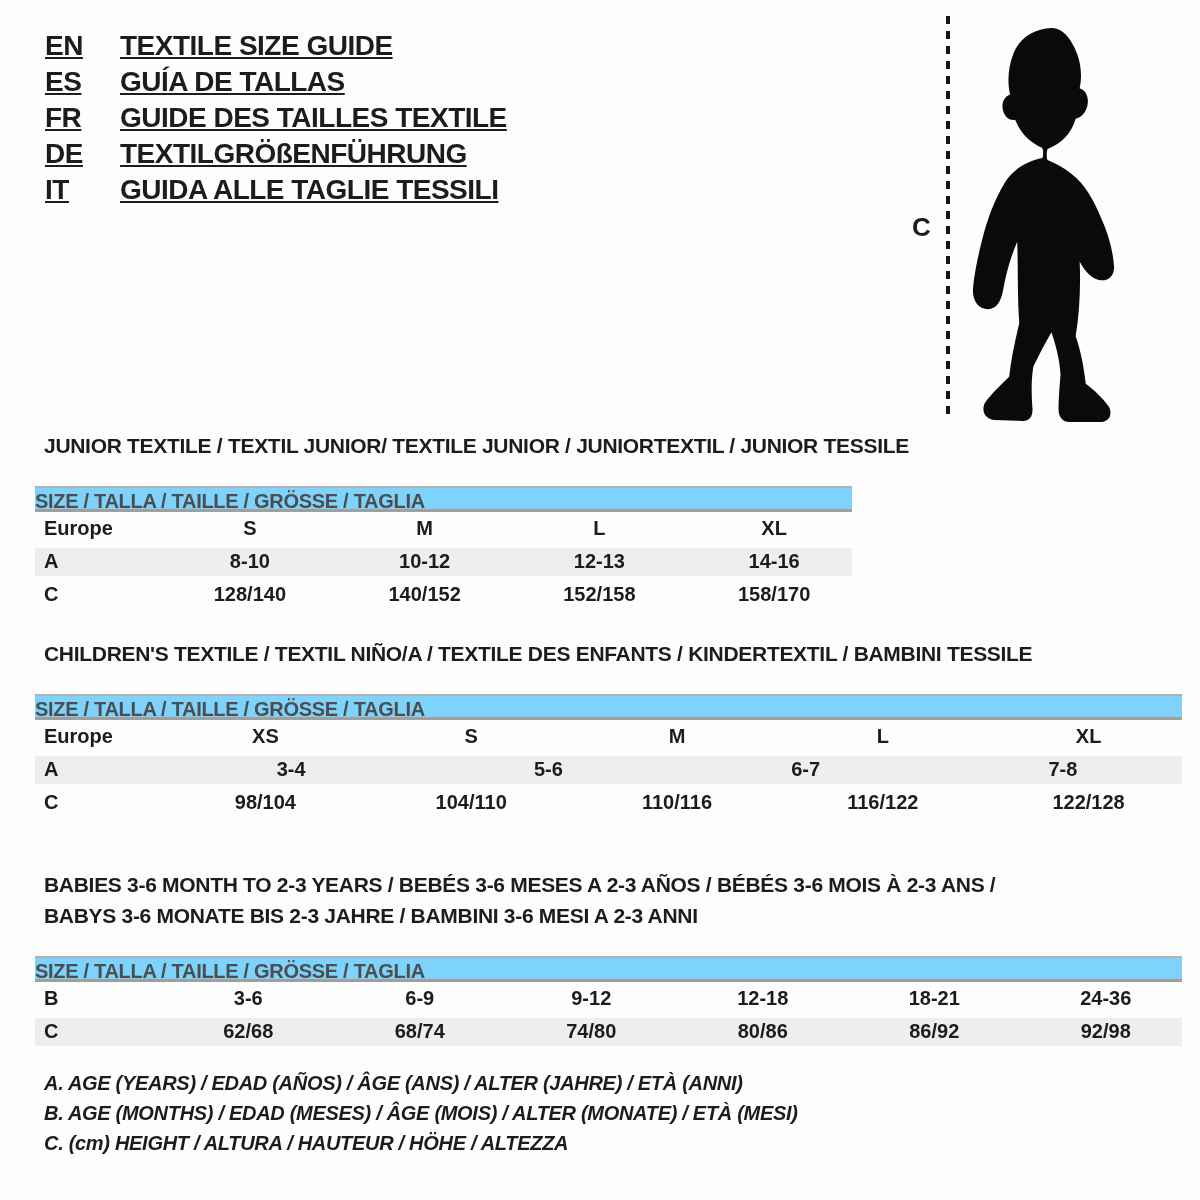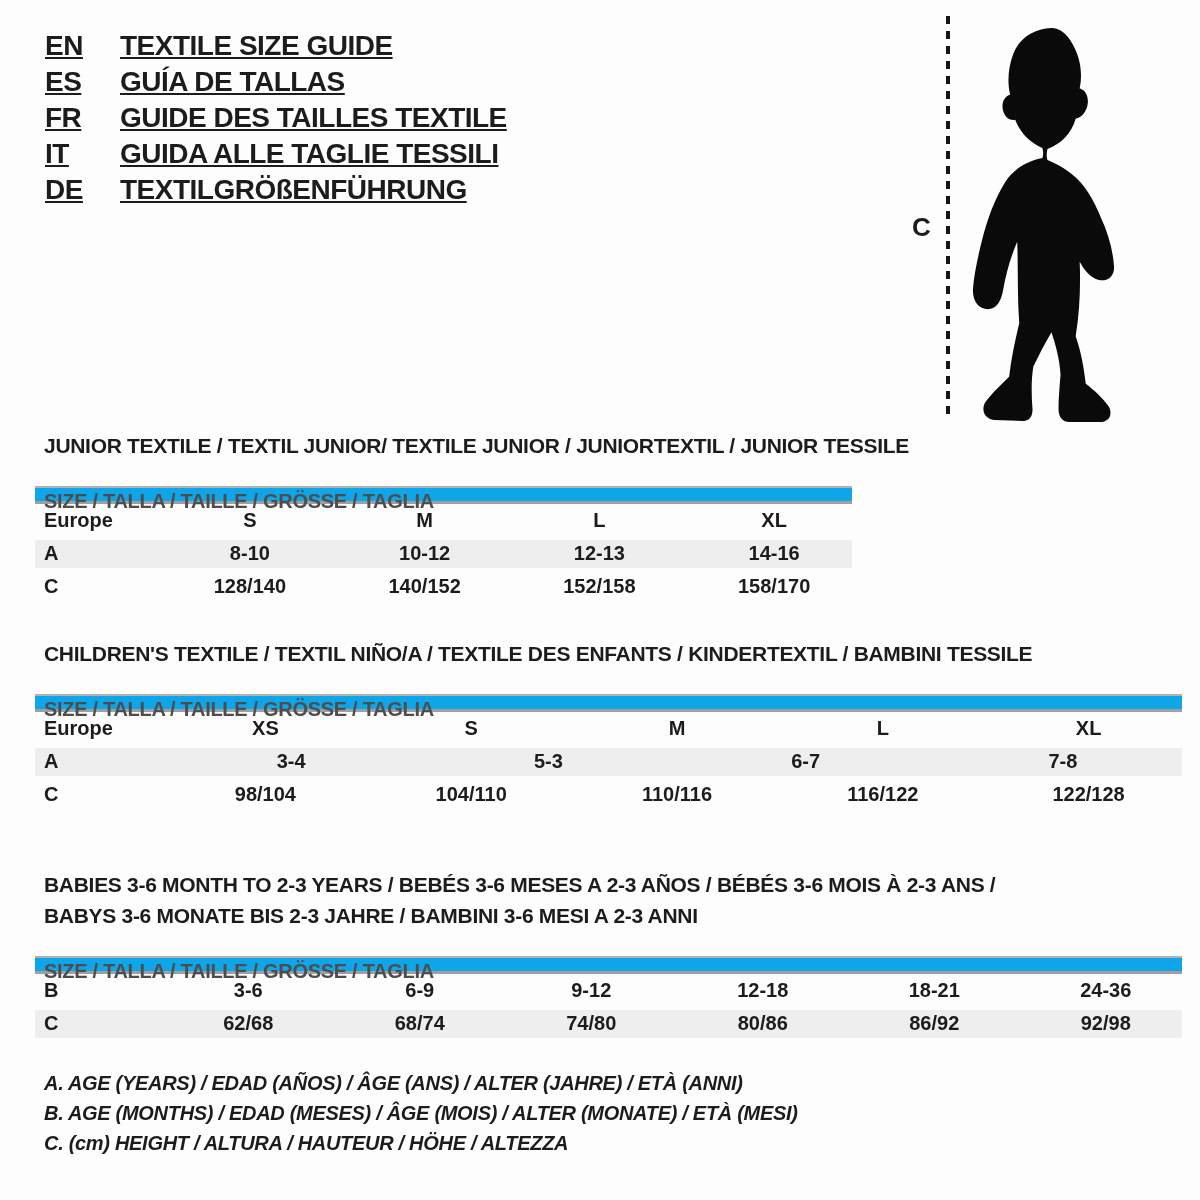--- a/index.html
+++ b/index.html
@@ -36,26 +36,26 @@
   .toddler{position:absolute;left:64px;top:26px;width:182px;height:398px;}
 
   
   .section{position:absolute;left:35px;}
   .sec-title{
     font-weight:bold;font-size:21px;letter-spacing:-0.3px;
     line-height:31px;padding-left:9px;white-space:nowrap;
   }
   .sec-title-block{margin-bottom:25px;}
   .size-bar{
-    background:#0ea5e9;
+    background:#7dd3fc;
     border-top:2px solid #b2b2b2;
     border-bottom:3px solid #9f9f9f;
-    height:18px;line-height:26px;
+    height:26px;line-height:26px;
     font-weight:bold;font-size:20px;letter-spacing:-0.3px;
-    color:#4d4d4d;padding-left:9px;box-sizing:border-box;
+    color:#4d4d4d;box-sizing:border-box;
   }
   .t-row{display:flex;height:33px;line-height:33px;font-weight:bold;font-size:20px;gap:19px;}
   .t-row.shaded{background:#eeeeee;box-shadow:inset 0 3px 0 #fdfdfd, inset 0 -2px 0 #fdfdfd;}
   .t-label{width:118px;text-align:left;padding-left:9px;box-sizing:border-box;}
   .t-cell{flex:1;text-align:center;}
 
   
   .notes{position:absolute;left:44px;top:1068px;font-style:italic;}
   .note-line{
     font-weight:bold;font-size:20px;letter-spacing:-0.3px;
@@ -74,26 +74,26 @@
       </div>
       <div class="lang-row">
         <span class="lang-code">ES</span>
         <span class="lang-title">GUÍA DE TALLAS</span>
       </div>
       <div class="lang-row">
         <span class="lang-code">FR</span>
         <span class="lang-title">GUIDE DES TAILLES TEXTILE</span>
       </div>
       <div class="lang-row">
+        <span class="lang-code">DE</span>
+        <span class="lang-title">TEXTILGRÖßENFÜHRUNG</span>
+      </div>
+      <div class="lang-row">
         <span class="lang-code">IT</span>
         <span class="lang-title">GUIDA ALLE TAGLIE TESSILI</span>
-      </div>
-      <div class="lang-row">
-        <span class="lang-code">DE</span>
-        <span class="lang-title">TEXTILGRÖßENFÜHRUNG</span>
       </div>
     </div>
 
   <div class="figure">
     <span class="c-label">C</span>
     <div class="dash-line"></div>
     <svg class="toddler" viewBox="0 0 175 395" aria-hidden="true">
       <path fill="#0a0a0a" d="M84,2
         C66,3 52,12 46,28 C41,41 40,56 43,68
         C37,70 34,77 36,84 C38,91 43,94 48,93
@@ -155,21 +155,21 @@
           <span class="t-label">Europe</span>
           <span class="t-cell">XS</span>
           <span class="t-cell">S</span>
           <span class="t-cell">M</span>
           <span class="t-cell">L</span>
           <span class="t-cell">XL</span>
         </div>
         <div class="t-row shaded">
           <span class="t-label">A</span>
           <span class="t-cell">3-4</span>
-          <span class="t-cell">5-3</span>
+          <span class="t-cell">5-6</span>
           <span class="t-cell">6-7</span>
           <span class="t-cell">7-8</span>
         </div>
         <div class="t-row">
           <span class="t-label">C</span>
           <span class="t-cell">98/104</span>
           <span class="t-cell">104/110</span>
           <span class="t-cell">110/116</span>
           <span class="t-cell">116/122</span>
           <span class="t-cell">122/128</span>

